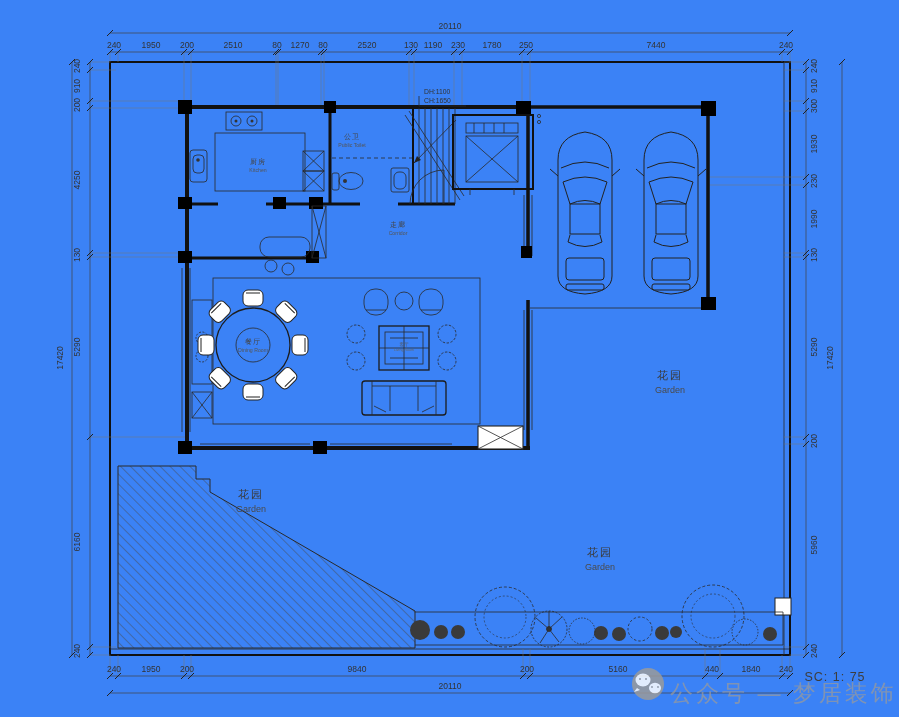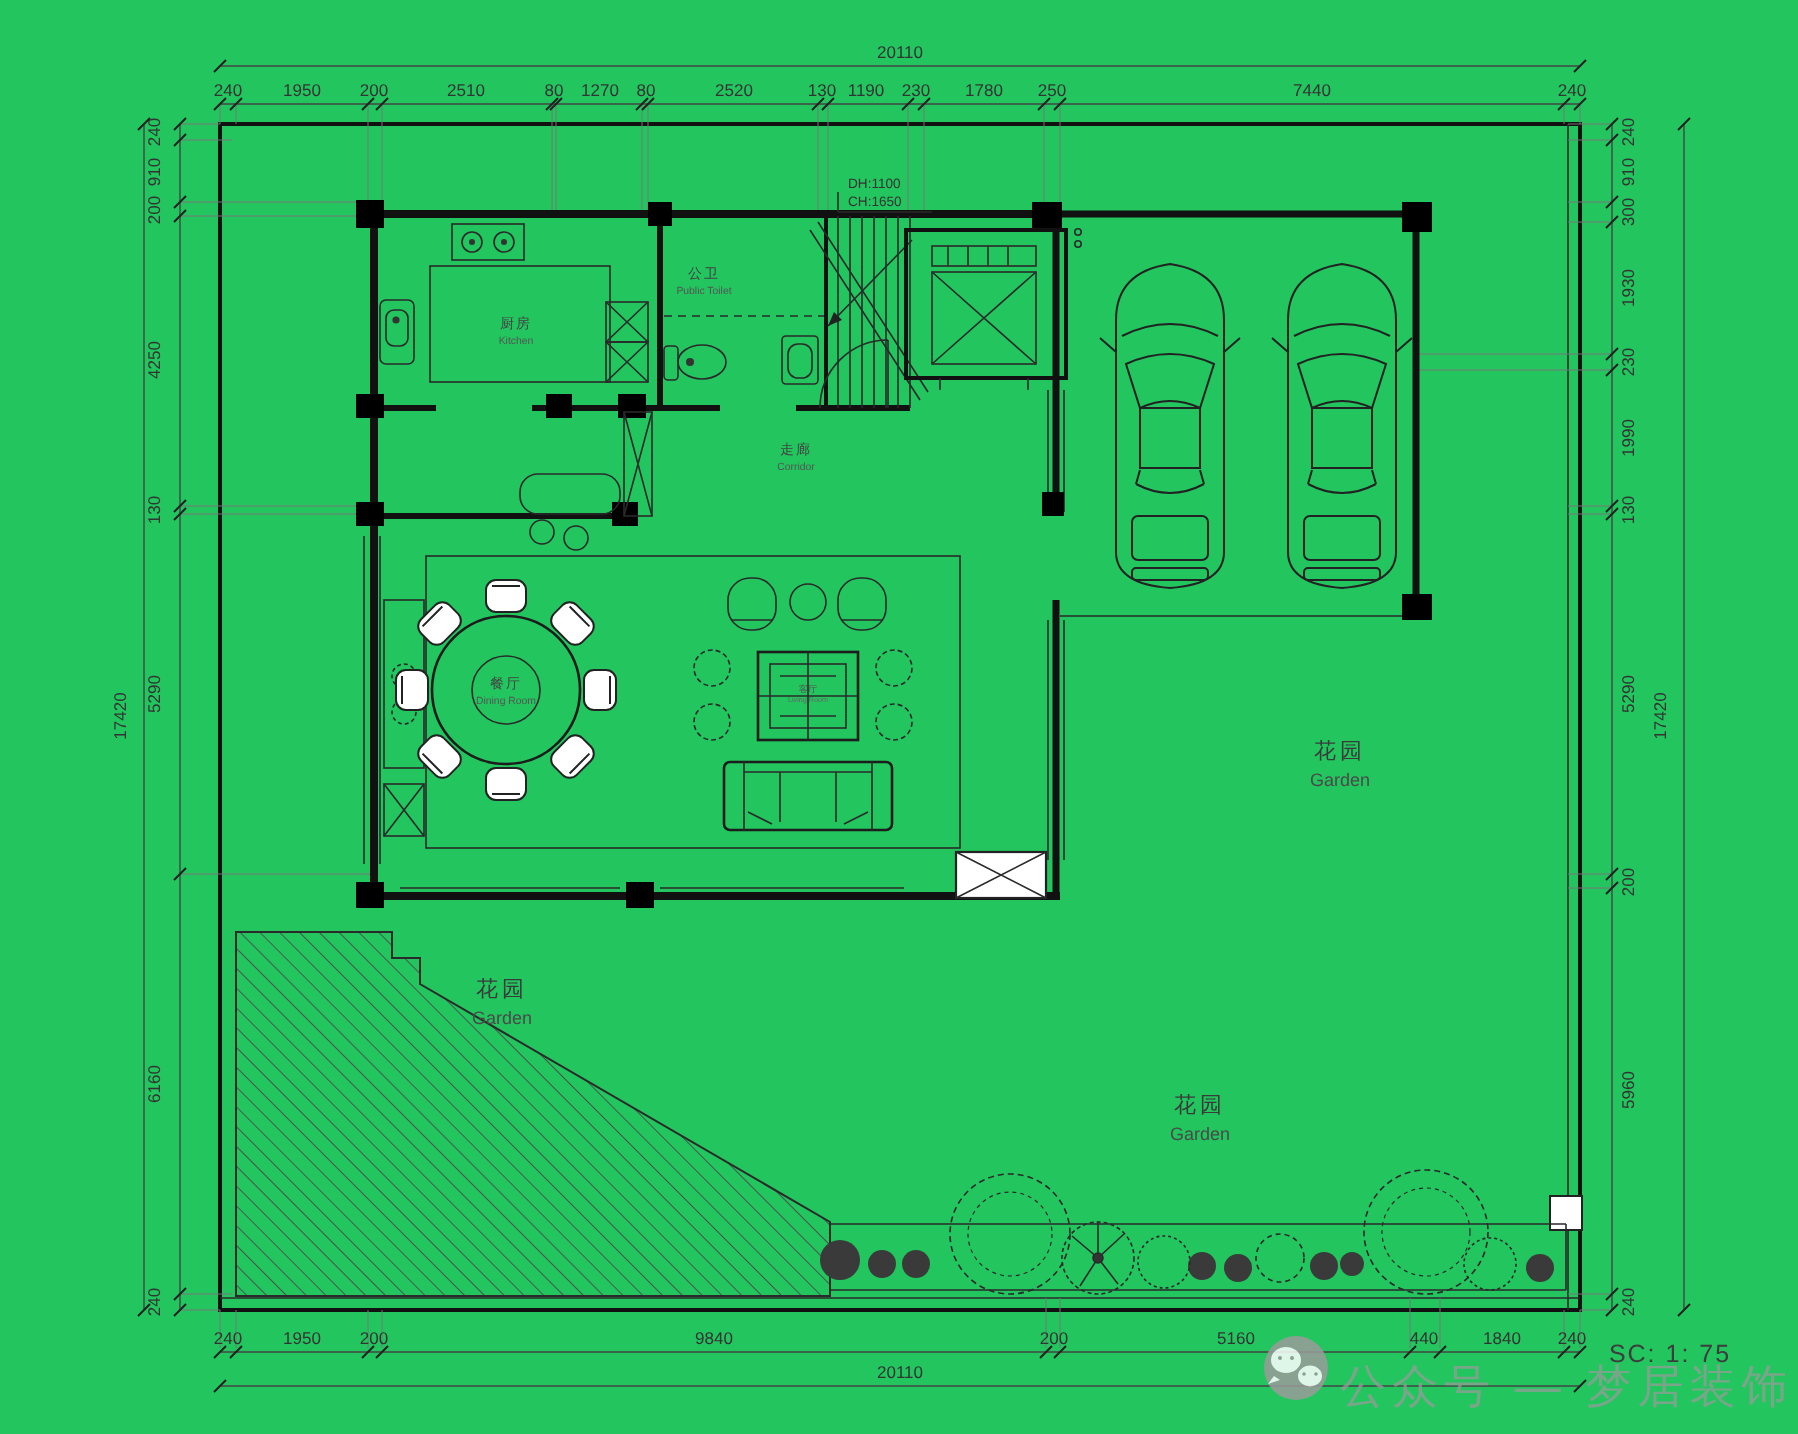--- a/index.html
+++ b/index.html
@@ -1,17 +1,17 @@
 <!DOCTYPE html>
 <html><head>
 <meta charset="utf-8">
 <style>
   html,body{margin:0;padding:0;background:#ffffff;}
   body{font-family:"Liberation Sans",sans-serif;}
-  .page{width:899px;height:717px;position:relative;background:#22c55e;overflow:hidden;}
+  .page{width:899px;height:717px;position:relative;background:#3b82f6;overflow:hidden;}
   svg{display:block;}
   text{fill:#222;}
   .dim{font-size:8.5px;fill:#333;}
   .dimTotal{font-size:8.5px;fill:#333;}
   .zh{font-size:11px;fill:#3a3a3a;letter-spacing:2px;}
   .en{font-size:9px;fill:#4a4a4a;}
   .zhS{font-size:7px;fill:#444;letter-spacing:1px;}
   .enS{font-size:5.2px;fill:#555;}
   .zhT{font-size:4.6px;fill:#555;}
   .enT{font-size:3.6px;fill:#666;}

